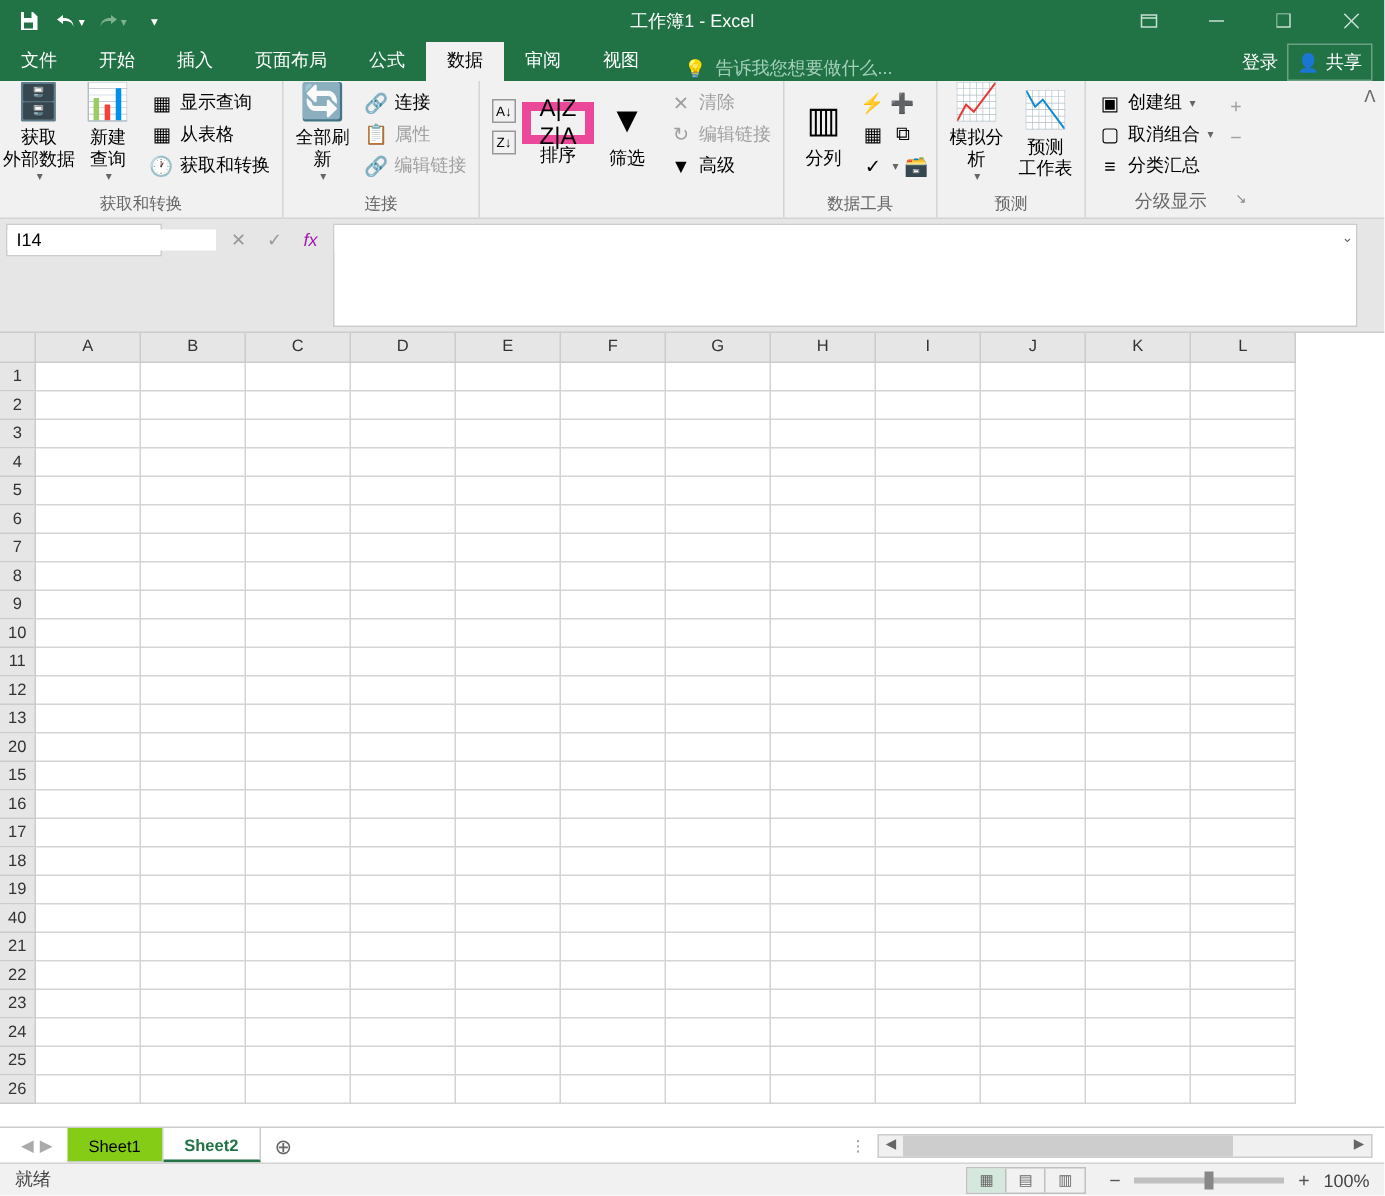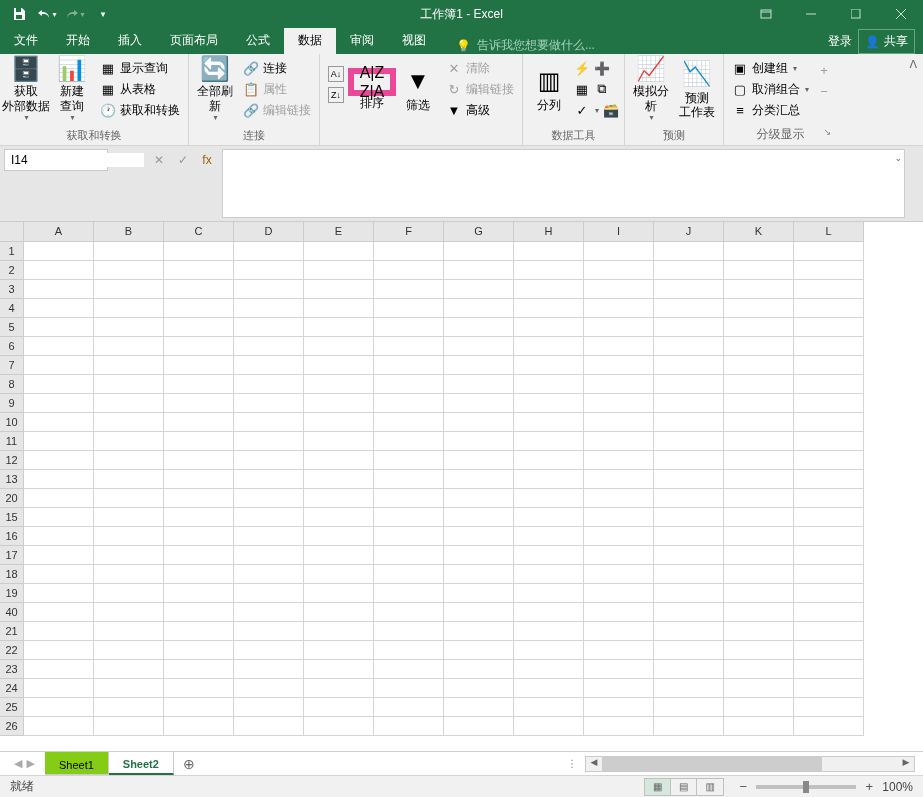--- a/index.html
+++ b/index.html
@@ -349,21 +349,21 @@
   <div class="left-pad">
     <div class="name-box-wrap">
       <input class="name-box" value="I14" style="">
       <div class="name-drop">▾</div>
     </div>
   </div>
   <div class="fx-bar">
     <div class="fx-tools">
       <div class="fx-tool">✕</div>
       <div class="fx-tool">✓</div>
-      <div class="fx-tool" style="color:#a16207">fx</div>
+      <div class="fx-tool" style="font-style:italic;color:#a21caf">fx</div>
     </div>
     <div class="fx-input-wrap">
       <input class="fx-input" style="">
       <div class="fx-expand">⌄</div>
     </div>
   </div>
 </div>
 
 <div class="grid-wrap">
   <div class="col-headers">

